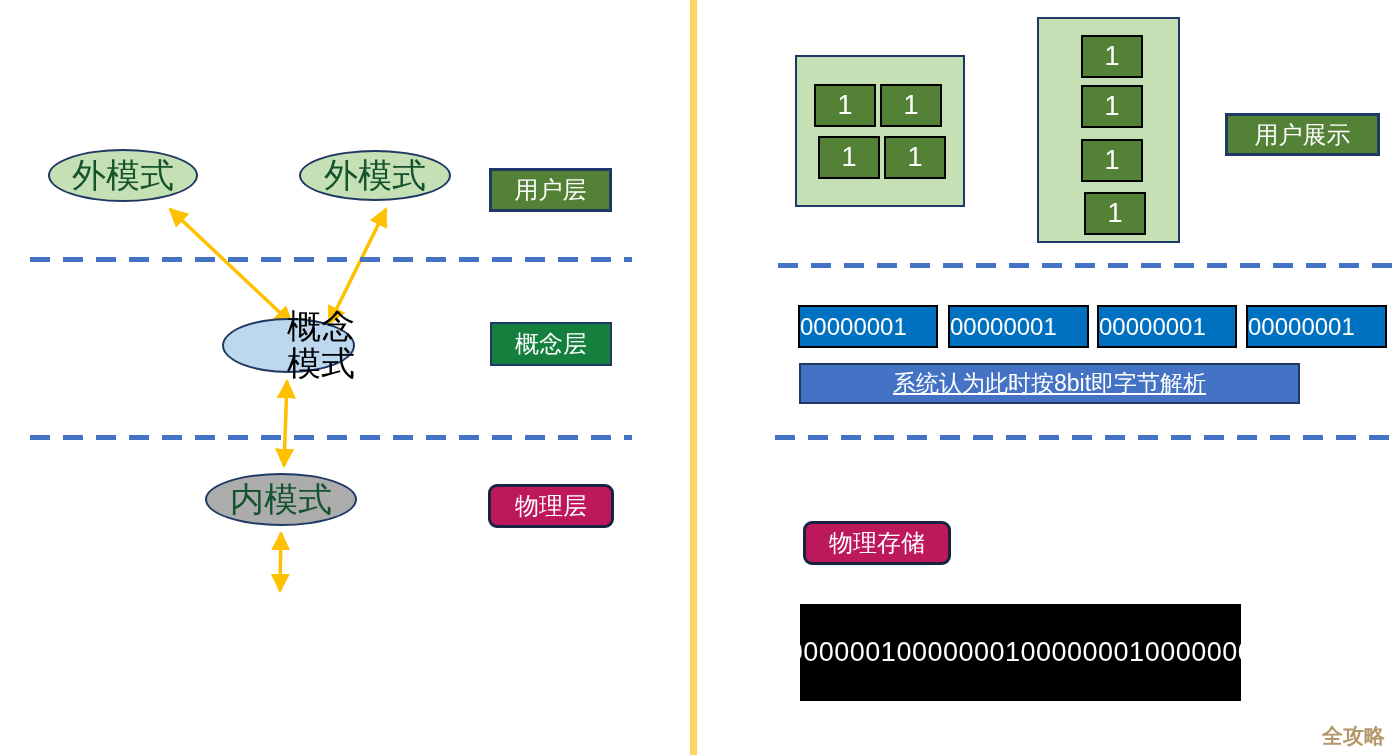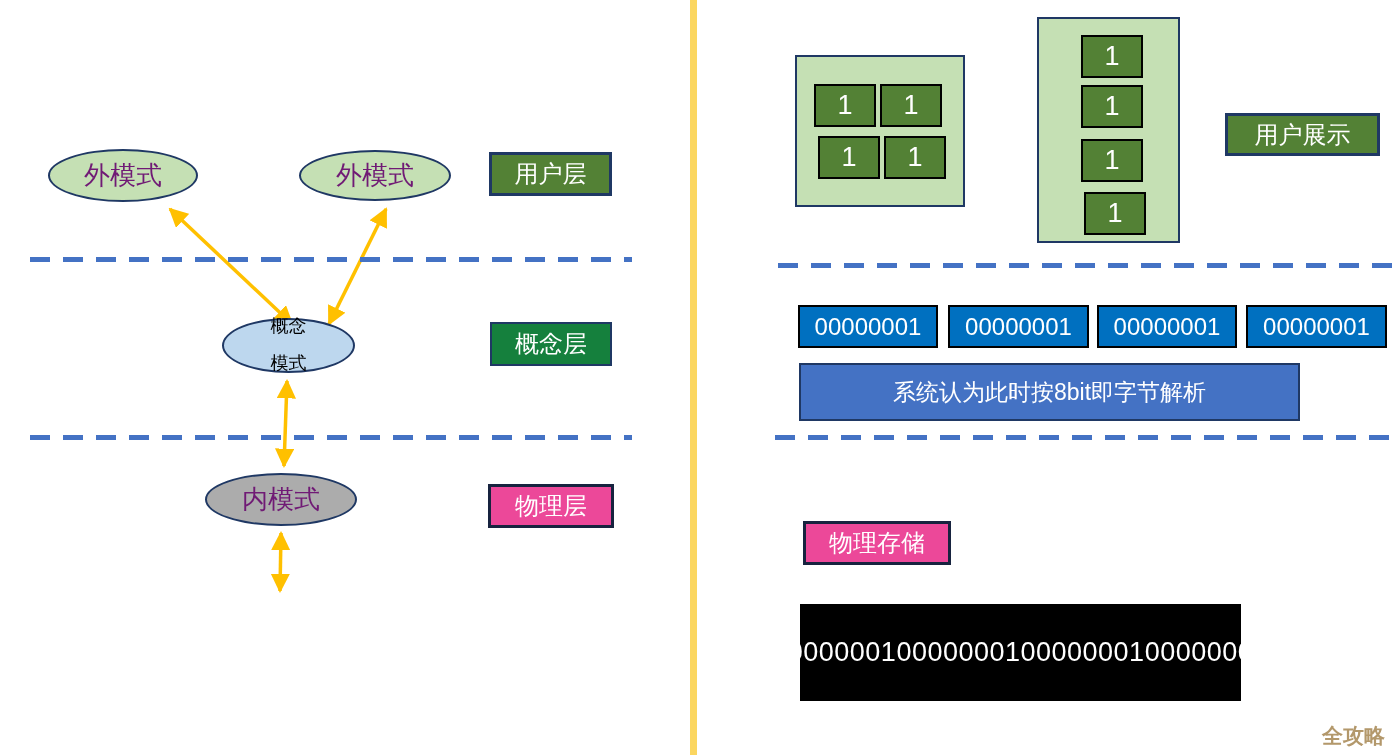--- a/index.html
+++ b/index.html
@@ -9,41 +9,41 @@
     position:relative; width:1395px; height:755px; background:#ffffff;
     overflow:hidden;
   }
   .abs { position:absolute; }
   .center { display:flex; align-items:center; justify-content:center; }
 
   
   .ellipse {
     border-radius:50%;
     border:2.5px solid #1F3864;
-    color:#701a75; font-size:26px;
+    color:#14532d; font-size:34px;
   }
   .ellipse.green  { background:#C5E0B4; }
   .ellipse.blue   { background:#BDD7EE; }
   .ellipse.gray   { background:#ACACAC; }
 
   .layer-label {
     border:3px solid #1F3864; color:#fff; font-size:24px;
     display:flex; align-items:center; justify-content:center;
   }
   .layer-label.green { background:#538135; }
   .layer-label.blue  { background:#15803d; }
-  .layer-label.dark  { background:#ec4899; border-color:#17233F; }
+  .layer-label.dark  { background:#be185d; border-color:#17233F;border-radius:9px; }
 
   .dashed {
     height:5px;
     background:repeating-linear-gradient(to right,#4472C4 0 20px,transparent 20px 33px);
   }
 
   .concept-text {
-    text-align:center; font-size:18px; line-height:37px; color:#000;
+    text-align:right; font-size:34px; line-height:37px; color:#000;
     pointer-events:none;
   }
 
   .cyl-label {
     position:absolute; left:0; top:72px; width:100%;
     text-align:center; color:#fff; font-weight:bold; font-size:25px;
   }
 
   
   .divider { background:#FBD660; }
@@ -52,21 +52,21 @@
   .bit-panel { background:#C5E0B4; border:2.5px solid #1F3864; }
   .bit-cell {
     position:absolute; width:62px; height:43px;
     background:#538135; border:2.5px solid #000;
     color:#fff; font-size:27px;
     display:flex; align-items:center; justify-content:center;
   }
   .byte-box {
     background:#0070C0; border:2.5px solid #000;
     color:#fff; font-size:24px;
-    display:flex; align-items:center; justify-content:center;
+    display:flex; align-items:center; 
   }
   .caption-box {
     background:#4472C4; border:2.5px solid #1F3864;
     color:#fff; font-size:23px;
     display:flex; align-items:center; justify-content:center;
   }
   .storage-box {
     background:#000; color:#fff; font-size:27px; letter-spacing:0.5px;
     display:flex; align-items:center; justify-content:center;
   }
@@ -88,21 +88,21 @@
     <line x1="287" y1="381" x2="284" y2="466" stroke="#FFC000" stroke-width="3.5" marker-start="url(#ah)" marker-end="url(#ah)"></line>
     <line x1="281" y1="533" x2="280" y2="591" stroke="#FFC000" stroke-width="3.5" marker-start="url(#ah)" marker-end="url(#ah)"></line>
   </svg>
 
   <div class="abs ellipse green center" style="left:48px;top:149px;width:150px;height:53px;">
     <span>外模式</span>
   </div>
   <div class="abs ellipse green center" style="left:299px;top:150px;width:152px;height:51px;">
     <span>外模式</span>
   </div>
-  <div class="abs layer-label green" style="left:489px;top:152px;width:123px;height:44px;">
+  <div class="abs layer-label green" style="left:489px;top:168px;width:123px;height:44px;">
     <span>用户层</span>
   </div>
 
   <div class="abs dashed" style="left:30px;top:257px;width:602px;"></div>
 
   <div class="abs ellipse blue" style="left:222px;top:318px;width:133px;height:55px;"></div>
   <div class="abs concept-text" style="left:222px;top:308px;width:133px;">
     <div>概念</div>
     <div>模式</div>
   </div>
@@ -164,21 +164,21 @@
   <div class="abs byte-box" style="left:948px;top:305px;width:141px;height:43px;">
     <span>00000001</span>
     </div>
   <div class="abs byte-box" style="left:1097px;top:305px;width:140px;height:43px;">
     <span>00000001</span>
     </div>
   <div class="abs byte-box" style="left:1246px;top:305px;width:141px;height:43px;">
     <span>00000001</span>
     </div>
 
-  <div class="abs caption-box" style="left:799px;top:363px;width:501px;height:58px;">
+  <div class="abs caption-box" style="left:799px;top:363px;width:501px;height:41px;text-decoration:underline;">
     <span>系统认为此时按8bit即字节解析</span>
   </div>
 
   <div class="abs dashed" style="left:775px;top:435px;width:617px;"></div>
 
   <div class="abs layer-label dark" style="left:803px;top:489px;width:148px;height:44px;margin-top:32px;">
     <span>物理存储</span>
   </div>
 
   <div class="abs storage-box" style="left:800px;top:604px;width:441px;height:97px;">

